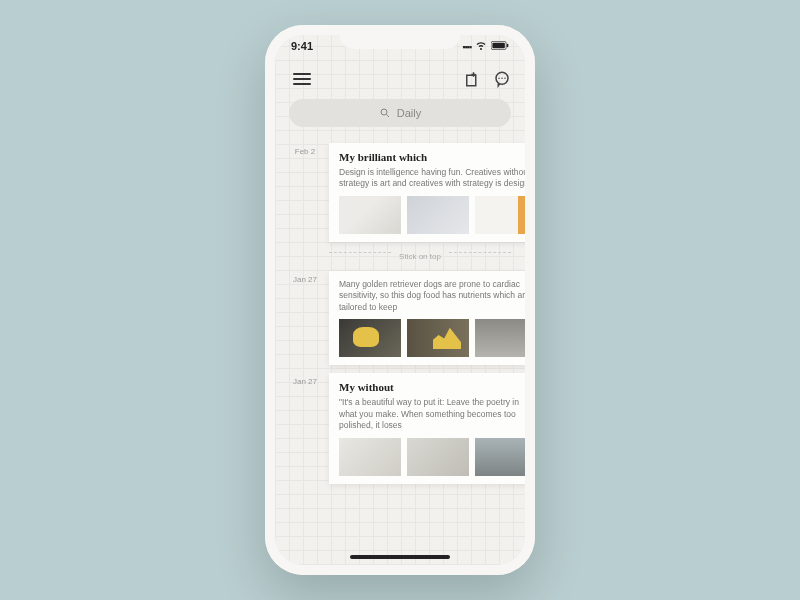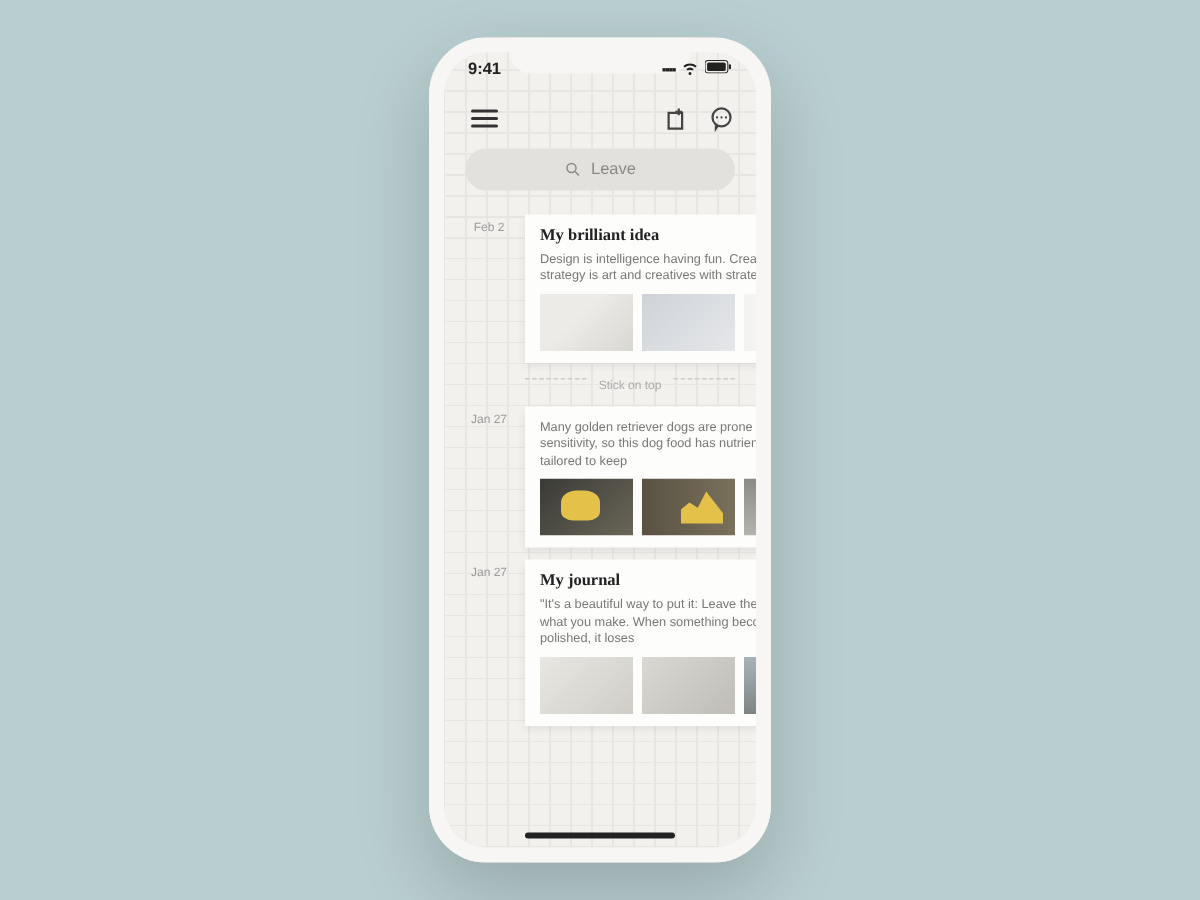--- a/index.html
+++ b/index.html
@@ -7,21 +7,21 @@
     background: #b9ced0;
     width: 800px;
     height: 600px;
     display: flex;
     align-items: center;
     justify-content: center;
     font-family: -apple-system, "Helvetica Neue", Arial, sans-serif;
     overflow: hidden;
   }
   .phone {
-    width: 228px;
+    width: 270px;
     height: 550px;
     background: #f0efed;
     border-radius: 38px;
     box-shadow: 0 20px 50px rgba(0,0,0,0.18), inset 0 0 0 10px #f7f6f4;
     position: relative;
     overflow: hidden;
   }
   .notch {
     position: absolute;
     top: 0; left: 50%;
@@ -231,29 +231,29 @@
       </div>
     </div>
 
     <div class="searchbar">
       <span class="search-icon">
         <svg viewBox="0 0 24 24">
             <circle cx="10" cy="10" r="6" fill="none" stroke="#8a8884" stroke-width="2"></circle>
             <line x1="15" y1="15" x2="20" y2="20" stroke="#8a8884" stroke-width="2"></line>
           </svg>
       </span>
-      <span>Leave</span>
+      <span>Daily</span>
     </div>
 
     <div class="feed">
 
       <div class="entry">
         <div class="date-col">Feb 2</div>
         <div class="card">
-          <div class="card-title">My brilliant idea</div>
+          <div class="card-title">My brilliant which</div>
           <div class="card-body">Design is intelligence having fun. Creatives without strategy is art and creatives with strategy is design.</div>
           <div class="thumbs">
             <div class="thumb a"></div>
             <div class="thumb b"></div>
             <div class="thumb c"></div>
           </div>
         </div>
       </div>
 
       <div class="divider">
@@ -268,21 +268,21 @@
             <div class="thumb d"></div>
             <div class="thumb e"></div>
             <div class="thumb f"></div>
           </div>
         </div>
       </div>
 
       <div class="entry">
         <div class="date-col">Jan 27</div>
         <div class="card">
-          <div class="card-title">My journal</div>
+          <div class="card-title">My without</div>
           <div class="card-body">"It's a beautiful way to put it: Leave the poetry in what you make. When something becomes too polished, it loses</div>
           <div class="thumbs">
             <div class="thumb g"></div>
             <div class="thumb h"></div>
             <div class="thumb i"></div>
           </div>
         </div>
       </div>
 
     </div>

